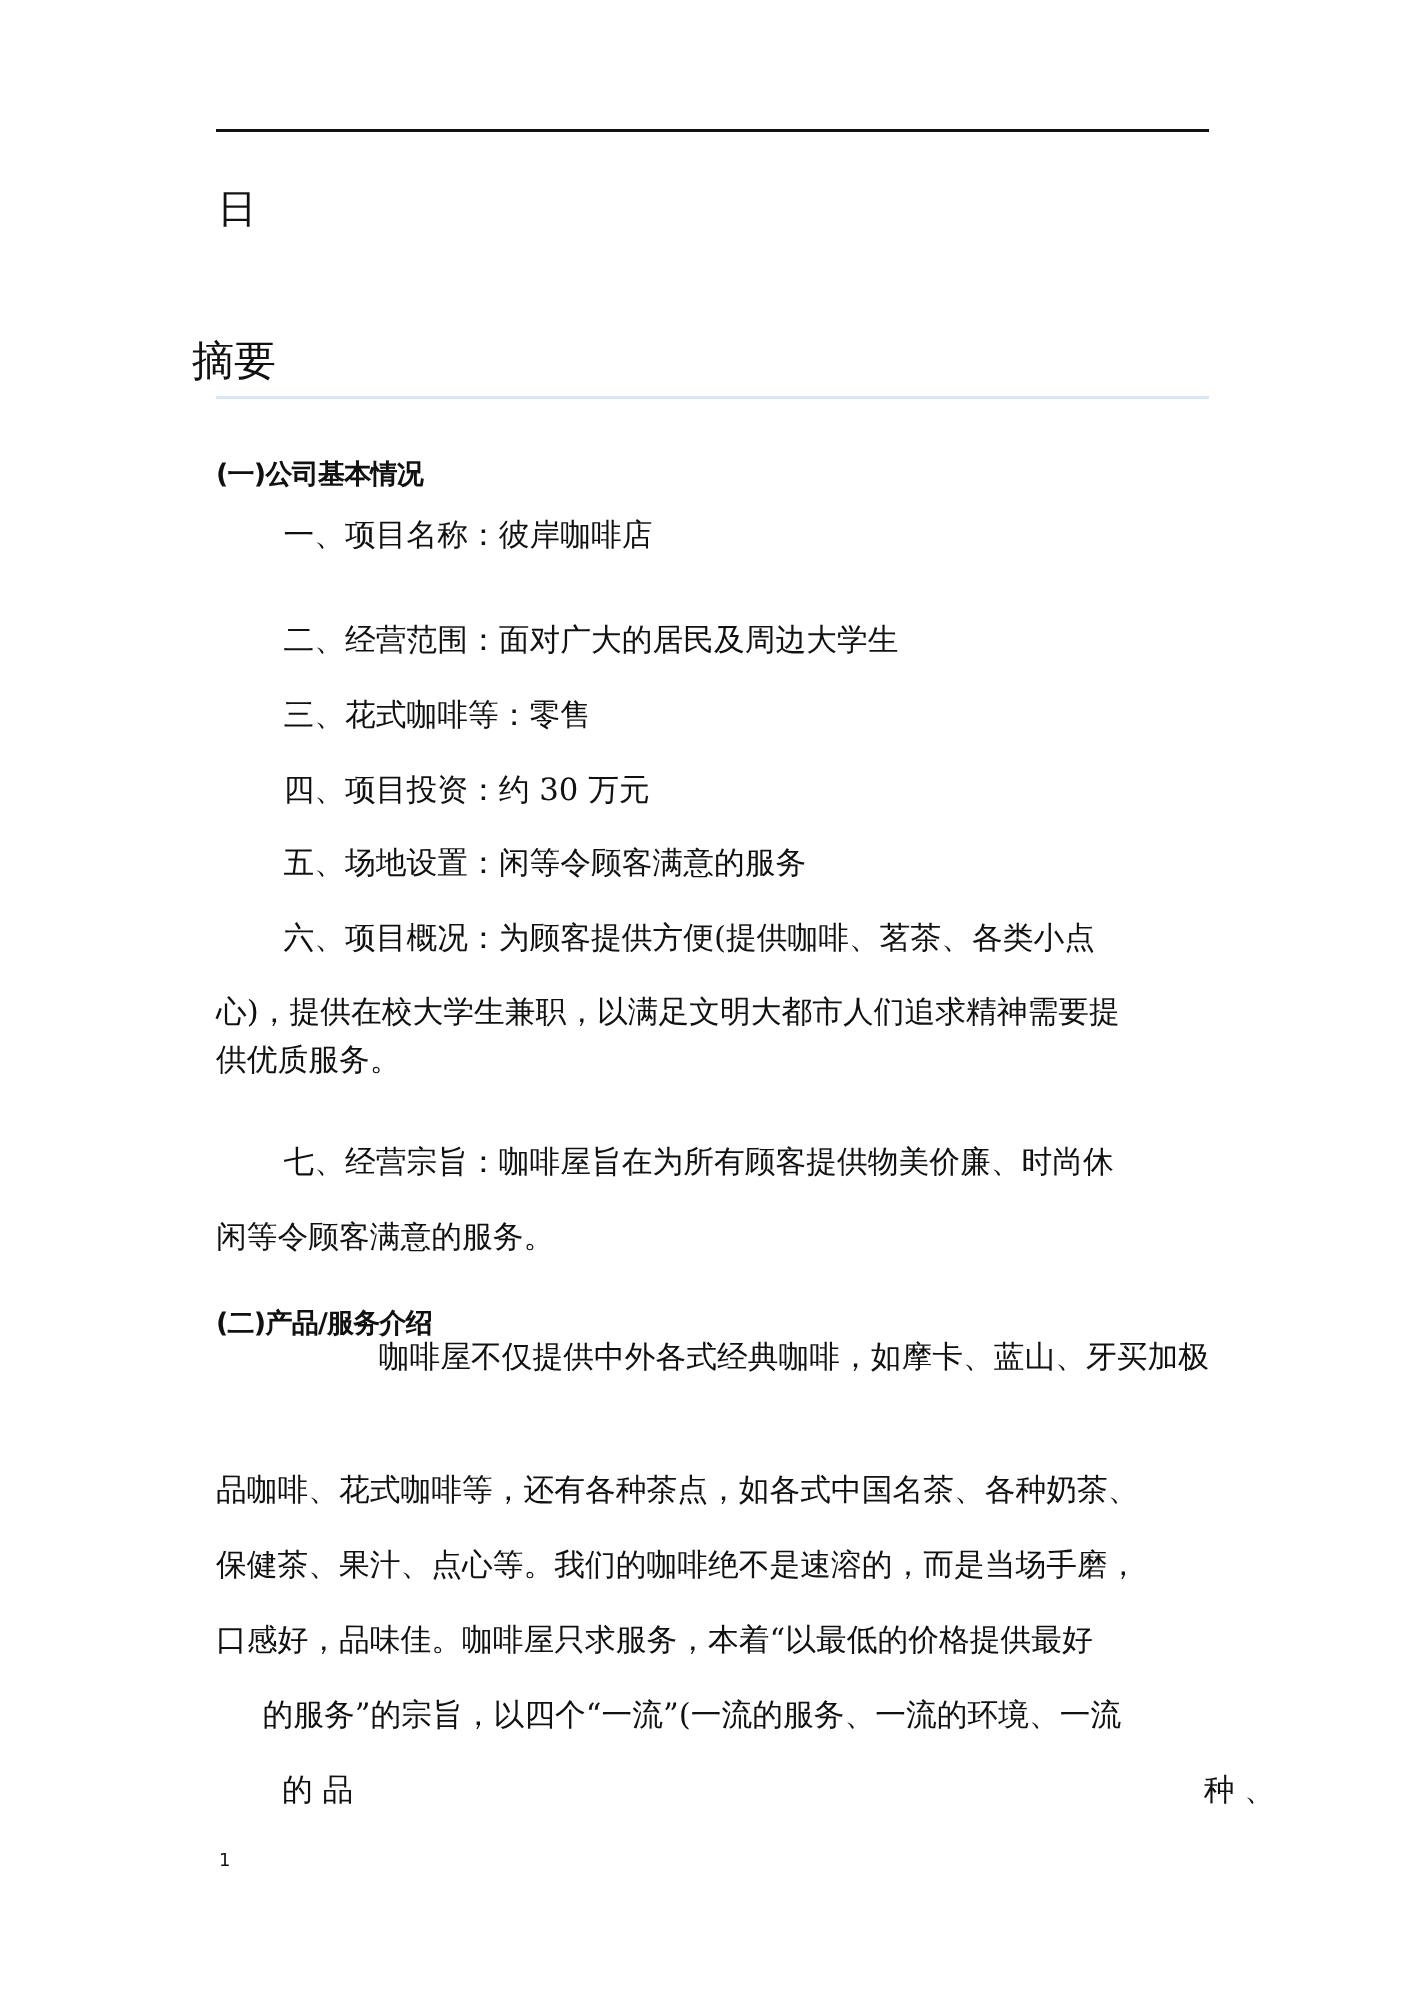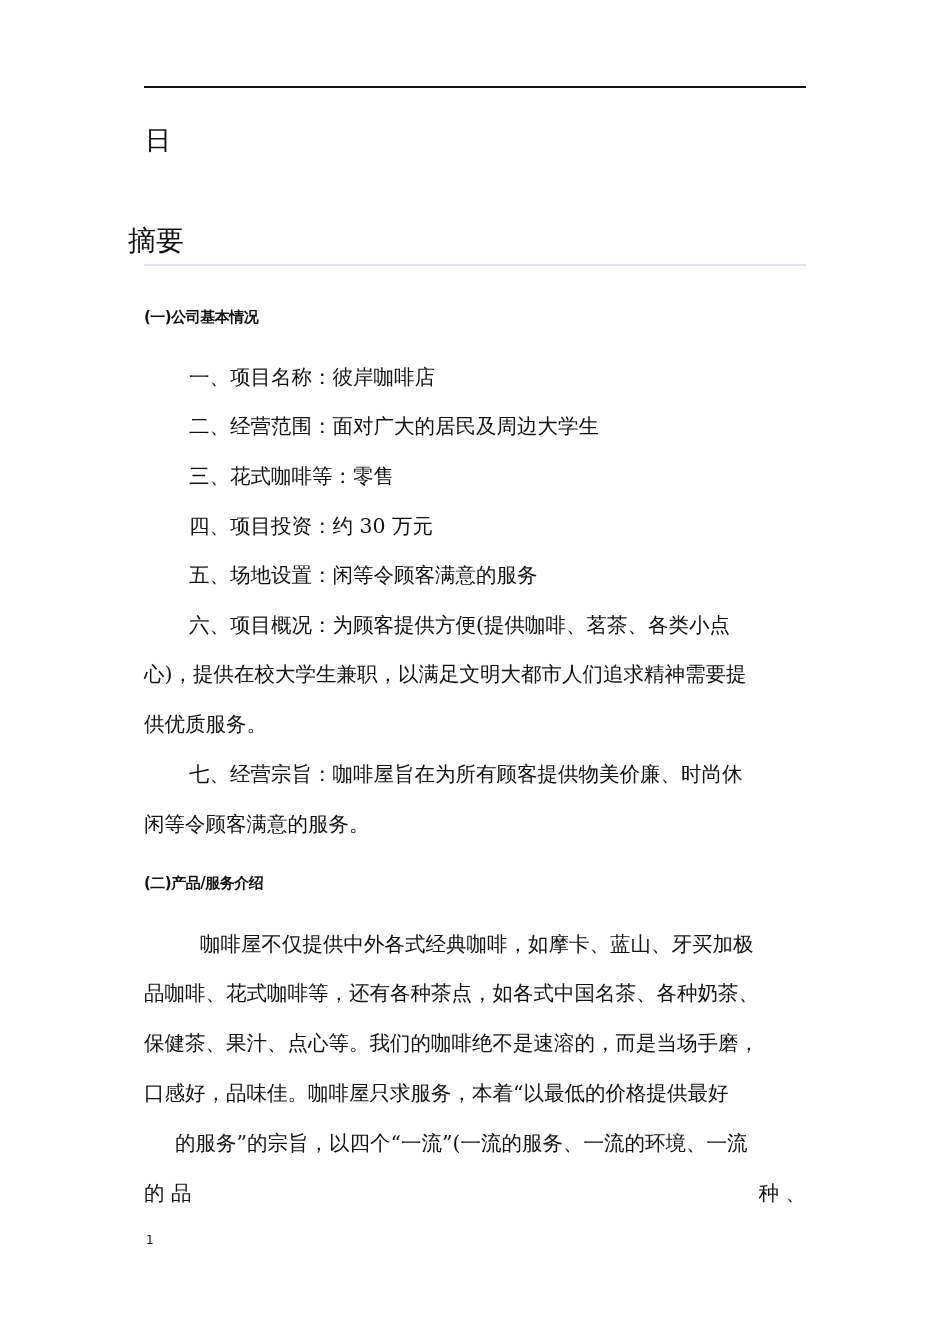--- a/index.html
+++ b/index.html
@@ -3,55 +3,55 @@
   <meta charset="utf-8">
   <style>
     html, body { margin: 0; padding: 0; background: #ffffff; }
     body { width: 950px; height: 1344px; position: relative; overflow: hidden;
            font-family: "DejaVu Serif", "Liberation Serif", serif; color: #111; }
     .top-rule { position: absolute; left: 144px; top: 86px; width: 662px; height: 2px; background: #111; }
     .date-char { position: absolute; left: 145px; top: 122px; font-size: 26px; line-height: 36px; }
     .abstract-title { position: absolute; left: 128px; top: 222px; font-size: 28px; line-height: 38px; }
     .title-rule { position: absolute; left: 144px; top: 264px; width: 662px; height: 2px; background: #dce6f0; }
     .section-heading { position: absolute; left: 144px; font-family: "DejaVu Sans", "Liberation Sans", sans-serif;
-                       font-weight: bold; font-size: 15px; line-height: 26px; letter-spacing: -0.5px; }
+                       font-weight: bold; font-size: 18px; line-height: 26px; letter-spacing: -0.5px; }
     .line { position: absolute; left: 144px; width: 662px; font-size: 20.5px; line-height: 28px; white-space: nowrap; }
     .indent { left: 189px; width: 617px; }
     .indent2 { left: 200px; width: 606px; }
-    .justify-split { display: flex; justify-content: space-between; }
+    .justify-split { display: flex; justify-content: space-between; margin-left: 44px; }
     .page-number { position: absolute; left: 146px; top: 1232px; font-family: "DejaVu Sans", "Liberation Sans", sans-serif;
                    font-size: 12px; line-height: 16px; }
   </style>
 </head>
 <body>
 
 <div class="top-rule"></div>
 <div class="date-char">日</div>
 
 <div class="abstract-title">摘要</div>
 <div class="title-rule"></div>
 
 <div class="section-heading" style="top:304px;">(一)公司基本情况</div>
 
-<div class="line indent" style="top:363px;">一、项目名称：彼岸咖啡店</div>
+<div class="line indent" style="top:342px;">一、项目名称：彼岸咖啡店</div>
 <div class="line indent" style="top:412px;">二、经营范围：面对广大的居民及周边大学生</div>
 <div class="line indent" style="top:462px;">三、花式咖啡等：零售</div>
 <div class="line indent" style="top:512px;">四、项目投资：约 30 万元</div>
 <div class="line indent" style="top:561px;">五、场地设置：闲等令顾客满意的服务</div>
 
 <div class="line indent" style="top:611px;">六、项目概况：为顾客提供方便(提供咖啡、茗茶、各类小点</div>
 <div class="line" style="top:660px;">心)，提供在校大学生兼职，以满足文明大都市人们追求精神需要提</div>
-<div class="line" style="top:710px;">供优质服务。</div>
+<div class="line" style="top:692px;">供优质服务。</div>
 
 <div class="line indent" style="top:760px;">七、经营宗旨：咖啡屋旨在为所有顾客提供物美价廉、时尚休</div>
 <div class="line" style="top:810px;">闲等令顾客满意的服务。</div>
 
 <div class="section-heading" style="top:870px;">(二)产品/服务介绍</div>
 
-<div class="line indent2" style="top:930px;">咖啡屋不仅提供中外各式经典咖啡，如摩卡、蓝山、牙买加极</div>
+<div class="line indent2" style="top:890px;text-align:right;">咖啡屋不仅提供中外各式经典咖啡，如摩卡、蓝山、牙买加极</div>
 <div class="line" style="top:979px;">品咖啡、花式咖啡等，还有各种茶点，如各式中国名茶、各种奶茶、</div>
 <div class="line" style="top:1029px;">保健茶、果汁、点心等。我们的咖啡绝不是速溶的，而是当场手磨，</div>
 <div class="line" style="top:1079px;">口感好，品味佳。咖啡屋只求服务，本着“以最低的价格提供最好</div>
 <div class="line" style="top:1129px;margin-left:31px;">的服务”的宗旨，以四个“一流”(一流的服务、一流的环境、一流</div>
 <div class="line justify-split" style="top:1179px;">
   <span>的 品</span>
   <span>种 、</span>
 </div>
 
 <div class="page-number">1</div>

